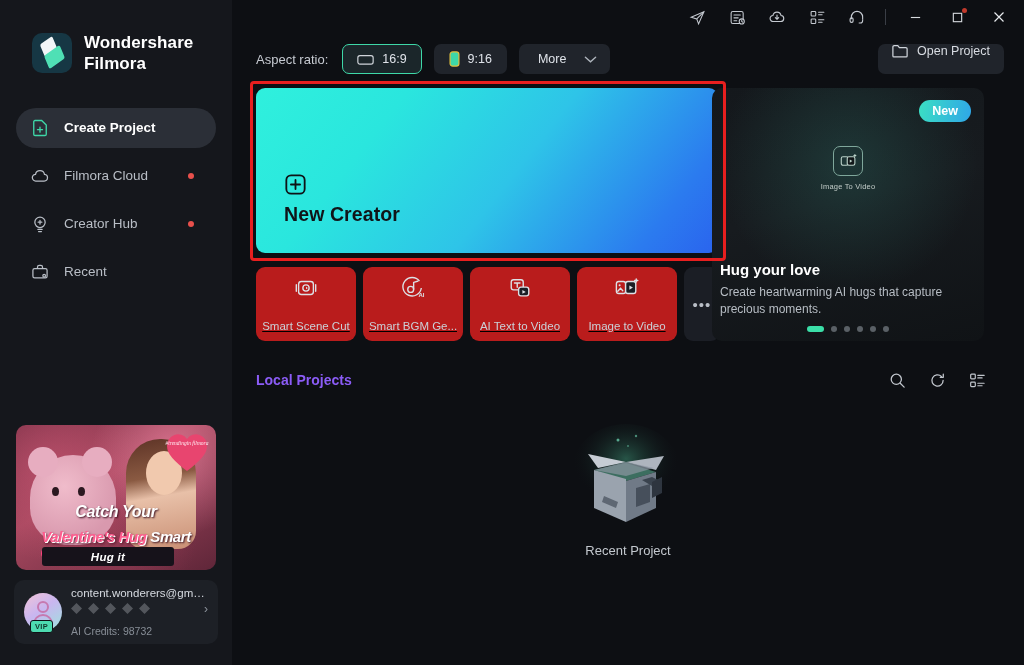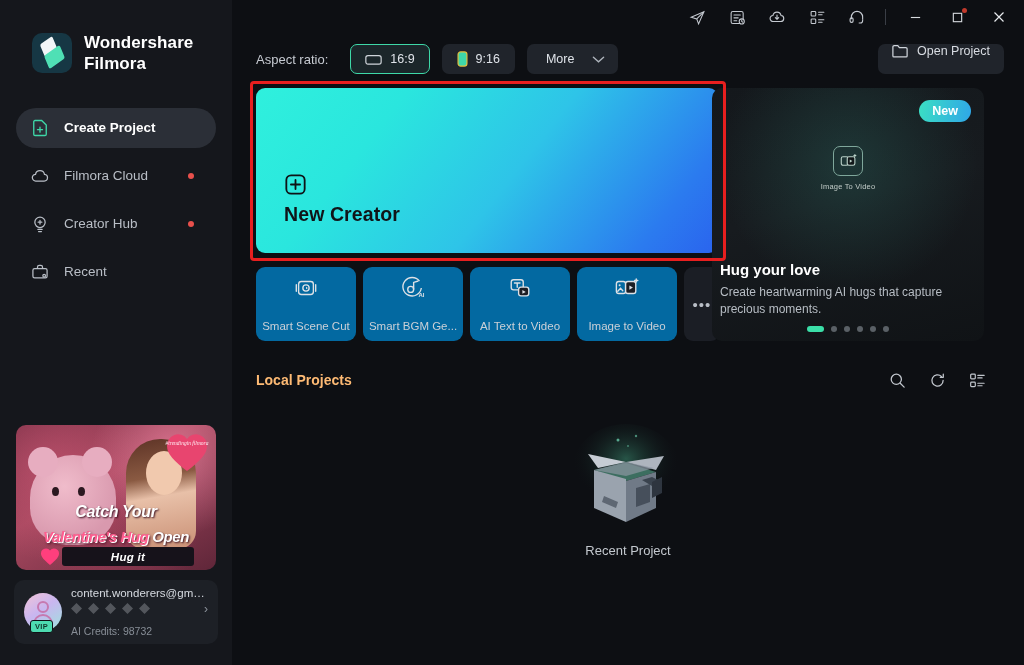--- a/index.html
+++ b/index.html
@@ -102,21 +102,21 @@
     letter-spacing: -.3px;
   }
   .promo-txt2 {
     position: absolute; left: 6px; top: 103px; width: 188px;
     text-align: center; font-size: 15px; font-weight: bold; font-style: italic;
     color: #ff5d8f; text-shadow: 1px 1px 0 #ffffff, 2px 2px 3px #450c20;
     letter-spacing: -.4px;
   }
   .promo-txt2 .today { color: #ffffff; text-shadow: 1px 1px 2px #3a1020; font-style: italic; }
   .promo-cta {
-    position: absolute; left: 46px; top: 122px; width: 132px; height: 19px;
+    position: absolute; left: 26px; top: 122px; width: 132px; height: 19px;
     background: #16121a; border-radius: 3px;
     color: #ffffff; font-size: 11.5px; font-weight: bold; font-style: italic;
     display: flex; align-items: center; justify-content: center;
     letter-spacing: .3px;
   }
   .promo-cta-heart {
     position: absolute; left: 24px; top: 122px; width: 20px; height: 19px;
   }
 
   .profile {
@@ -173,21 +173,21 @@
   }
   .win-dot {
     position: absolute; right: 11px; top: 8px; width: 5px; height: 5px;
     border-radius: 50%; background: #c0392b;
   }
 
   .ratio-row {
     display: flex; align-items: center; gap: 12px;
     padding: 10px 0 0 24px; position: relative;
   }
-  .ratio-label { color: #c6cad1; font-size: 13px; margin-right: 10px; }
+  .ratio-label { color: #c6cad1; font-size: 13px; margin-right: 2px; }
   .chip {
     height: 30px; border-radius: 7px; background: #20242b;
     display: flex; align-items: center; gap: 8px; padding: 0 14px;
     color: #d8dce2; font-size: 12.5px; cursor: pointer;
     border: 1px solid transparent;
   }
   .chip.selected { border-color: #3ed8a8; background: #1b262a; }
   .chip .cw { color: #dfe3e9; }
   .open-project {
     position: absolute; right: 20px; top: 10px;
@@ -215,23 +215,23 @@
   .np-plus {
     position: absolute; left: 29px; top: 86px; width: 21px; height: 21px;
   }
   .np-title {
     position: absolute; left: 28px; top: 115px;
     color: #101418; font-size: 19.5px; font-weight: bold; letter-spacing: .1px;
   }
 
   .tools-row { display: flex; gap: 7px; margin-top: 14px; }
   .tool {
-    width: 100px; height: 74px; border-radius: 9px; background: #0369a1;
+    width: 100px; height: 74px; border-radius: 9px; background: #b91c1c;
     display: flex; flex-direction: column; align-items: center; justify-content: center;
-    gap: 20px; cursor: pointer;
+    gap: 20px; cursor: pointer; text-decoration: underline;
   }
   .tool-label {
     color: #cbd0d7; font-size: 11.5px; white-space: nowrap; max-width: 94px;
     overflow: hidden; text-overflow: ellipsis; text-align: center;
   }
   .tool-more {
     width: 36px; height: 74px; border-radius: 9px; background: #1b1e25;
     display: flex; align-items: center; justify-content: center;
     color: #b9bec6; font-size: 15px; letter-spacing: 1px; cursor: pointer;
   }
@@ -268,21 +268,21 @@
     color: #b7bdc4; font-size: 12px; line-height: 1.45;
     max-height: 34px; overflow: hidden;
   }
   .dots { position: absolute; left: 0; right: 0; bottom: 9px; display: flex; justify-content: center; gap: 7px; }
   .dot { width: 6px; height: 6px; border-radius: 3px; background: #5a6066; }
   .dot.active { width: 17px; background: #3bdfa8; }
 
   .local-head {
     display: flex; align-items: center; margin-top: 27px; position: relative; height: 24px;
   }
-  .local-title { color: #fdba74; font-size: 14px; font-weight: bold; }
+  .local-title { color: #8b5cf6; font-size: 14px; font-weight: bold; }
   .local-actions { position: absolute; right: 17px; display: flex; align-items: center; gap: 20px; }
   .la-btn { width: 20px; height: 20px; display: flex; align-items: center; justify-content: center; cursor: pointer; }
 
   .empty {
     position: absolute; left: 0; right: 0; top: 330px;
     display: flex; flex-direction: column; align-items: center;
   }
   .empty-art { width: 140px; height: 125px; position: relative; }
   .empty-label { color: #c3c8ce; font-size: 13px; }
 </style>
@@ -359,21 +359,21 @@
       <div class="promo-eye2"></div>
       <div class="promo-girl"></div>
       <div class="promo-face"></div>
       <svg class="promo-heart" viewBox="0 0 46 42">
         <path d="M23 40C10 30 3 23 3 15A11 11 0 0 1 23 8 11 11 0 0 1 43 15c0 8-7 15-20 25z" fill="#e8456f"></path>
         <text x="23" y="14" font-size="5.5" fill="#ffe9f0" text-anchor="middle" font-family="Liberation Serif, serif" font-style="italic">#trendingin filmora</text>
       </svg>
       <div class="promo-txt1">Catch Your</div>
       <div class="promo-txt2">
         <span>Valentine's Hug</span>
-        <span class="today">Open</span>
+        <span class="today">Smart</span>
       </div>
       <svg class="promo-cta-heart" viewBox="0 0 20 19">
         <path d="M10 18C4 13 1 10 1 6.5A5 5 0 0 1 10 3.5 5 5 0 0 1 19 6.5C19 10 16 13 10 18z" fill="#ff3f7d"></path>
       </svg>
       <div class="promo-cta">Hug it</div>
     </div>
 
     <div class="profile">
       <div class="avatar">
         <div class="avatar-head"></div>

